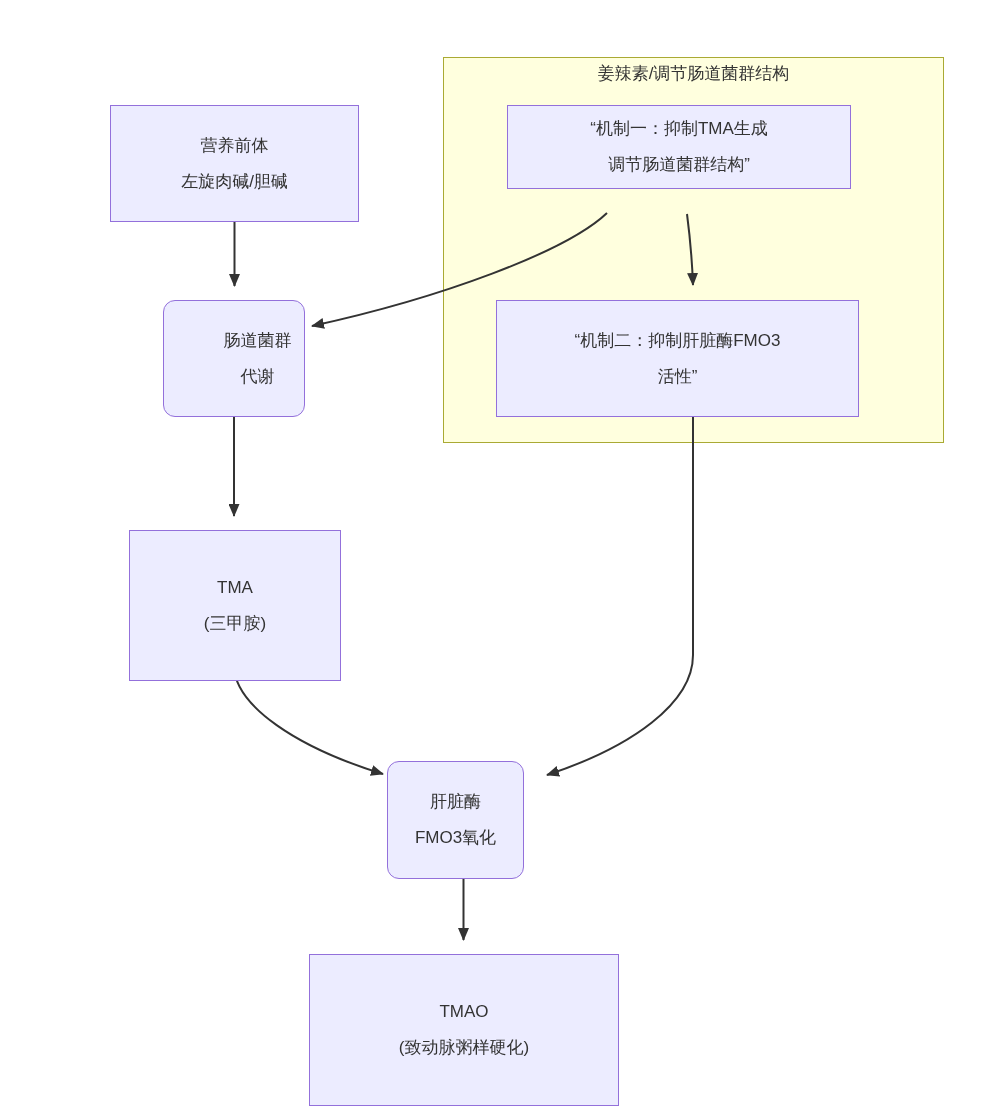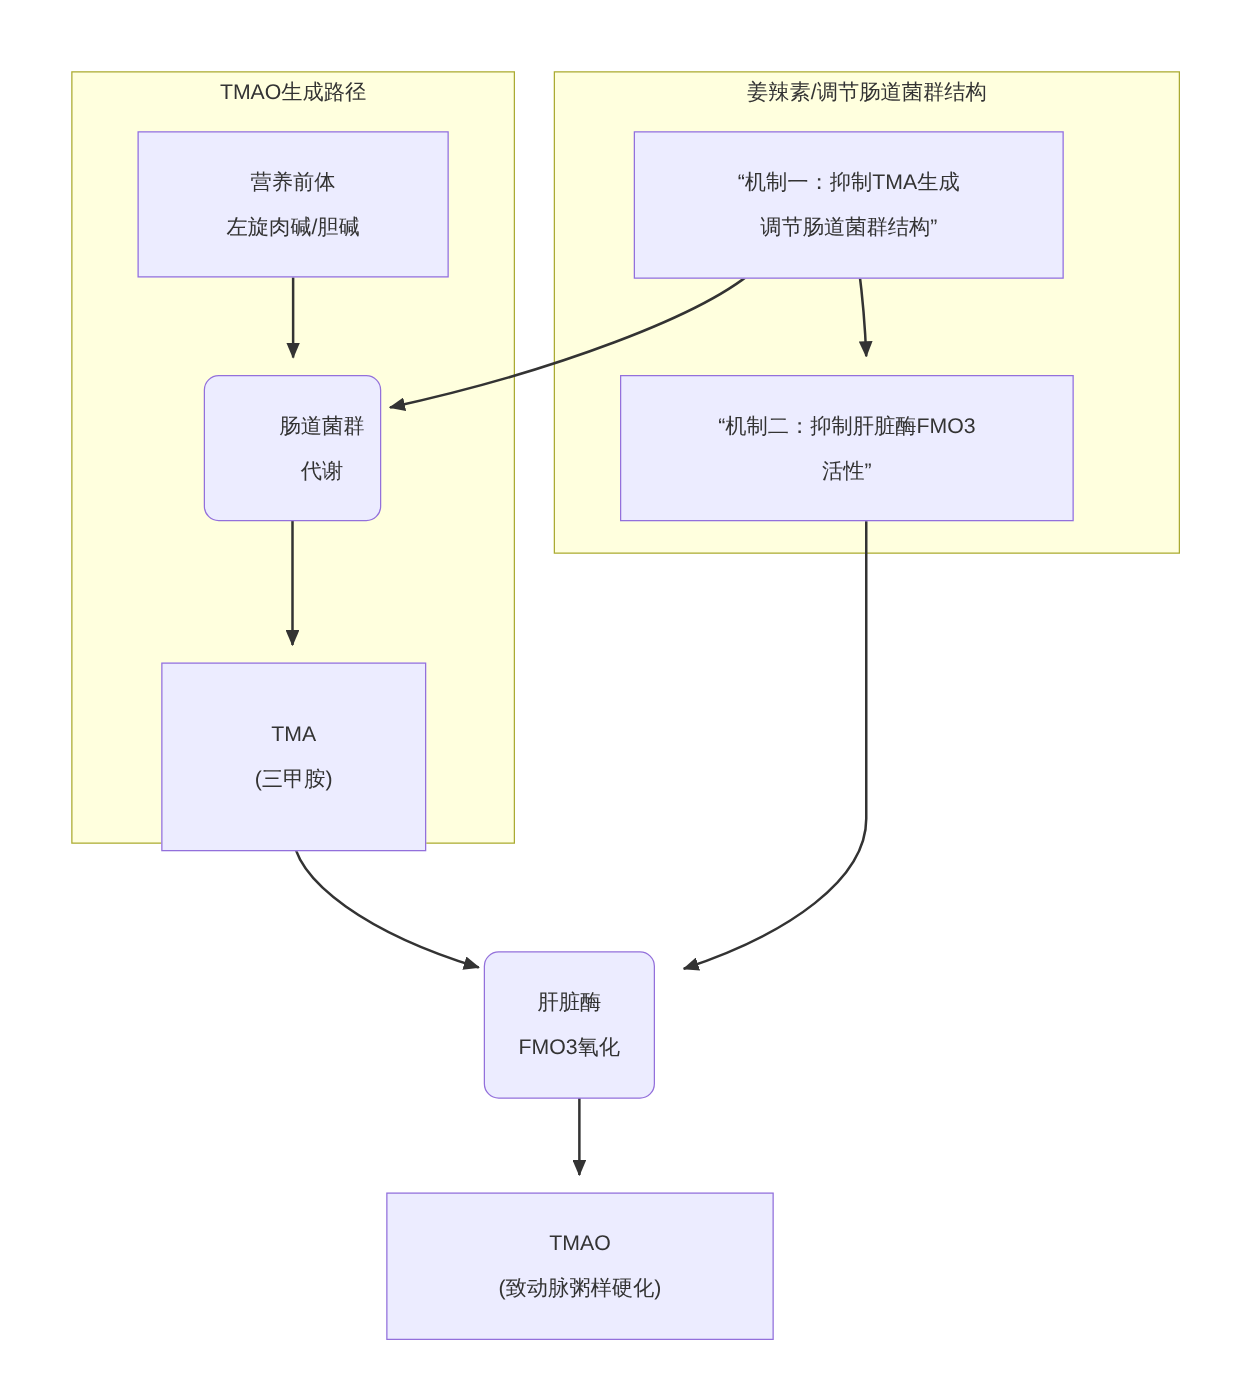--- a/index.html
+++ b/index.html
@@ -46,35 +46,32 @@
     white-space:pre-line;
     color:var(--text);
     margin-top:10px;
   }
   .node.rounded{border-radius:12px;}
   
   .cluster-tmao-pathway{left:57px;top:57px;width:355px;height:618px;}
   .cluster-ginger-blocking{left:443px;top:57px;width:501px;height:386px;}
   
   .node-precursor{left:110px;top:95px;width:249px;height:117px;}
-  .node-mechanism1{left:507px;top:95px;width:344px;height:118px;}
+  .node-mechanism1{left:507px;top:95px;width:344px;height:84px;}
   .node-gut{left:163px;top:290px;width:142px;height:117px;padding-left:47px;}
   .node-mechanism2{left:496px;top:290px;width:363px;height:117px;}
   .node-tma{left:129px;top:520px;width:212px;height:151px;}
   .node-fmo3{left:387px;top:751px;width:137px;height:118px;}
-  .node-tmao{left:309px;top:944px;width:310px;height:118px;}
+  .node-tmao{left:309px;top:944px;width:310px;height:152px;}
 </style>
 </head>
 <body>
 
 <div class="canvas">
 
-  <div class="cluster cluster-tmao-pathway">
-    <div class="cluster-title">TMAO生成路径</div>
-  </div>
   <div class="cluster cluster-ginger-blocking">
     <div class="cluster-title">姜辣素/调节肠道菌群结构</div>
   </div>
 
   <svg class="edge-layer" viewBox="0 0 1000 1120" xmlns="http://www.w3.org/2000/svg" aria-hidden="true">
     <defs>
       <marker id="arrow" markerUnits="userSpaceOnUse" markerWidth="13" markerHeight="11" viewBox="0 0 13 11" refX="12" refY="5.5" orient="auto">
         <path class="arrow-head" d="M0,0 L13,5.5 L0,11 Z"></path>
       </marker>
     </defs>

